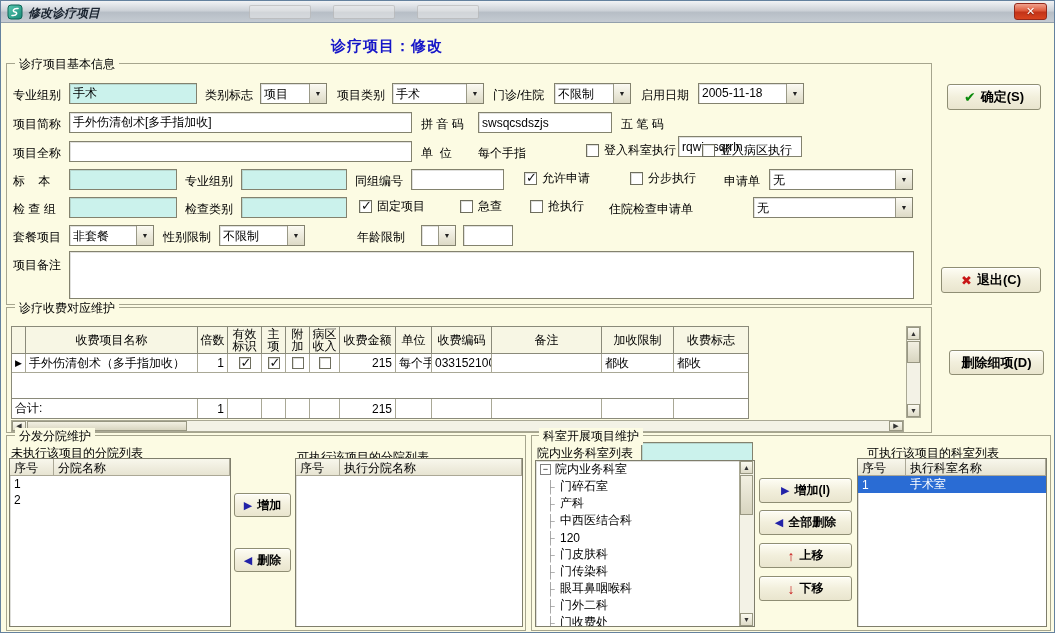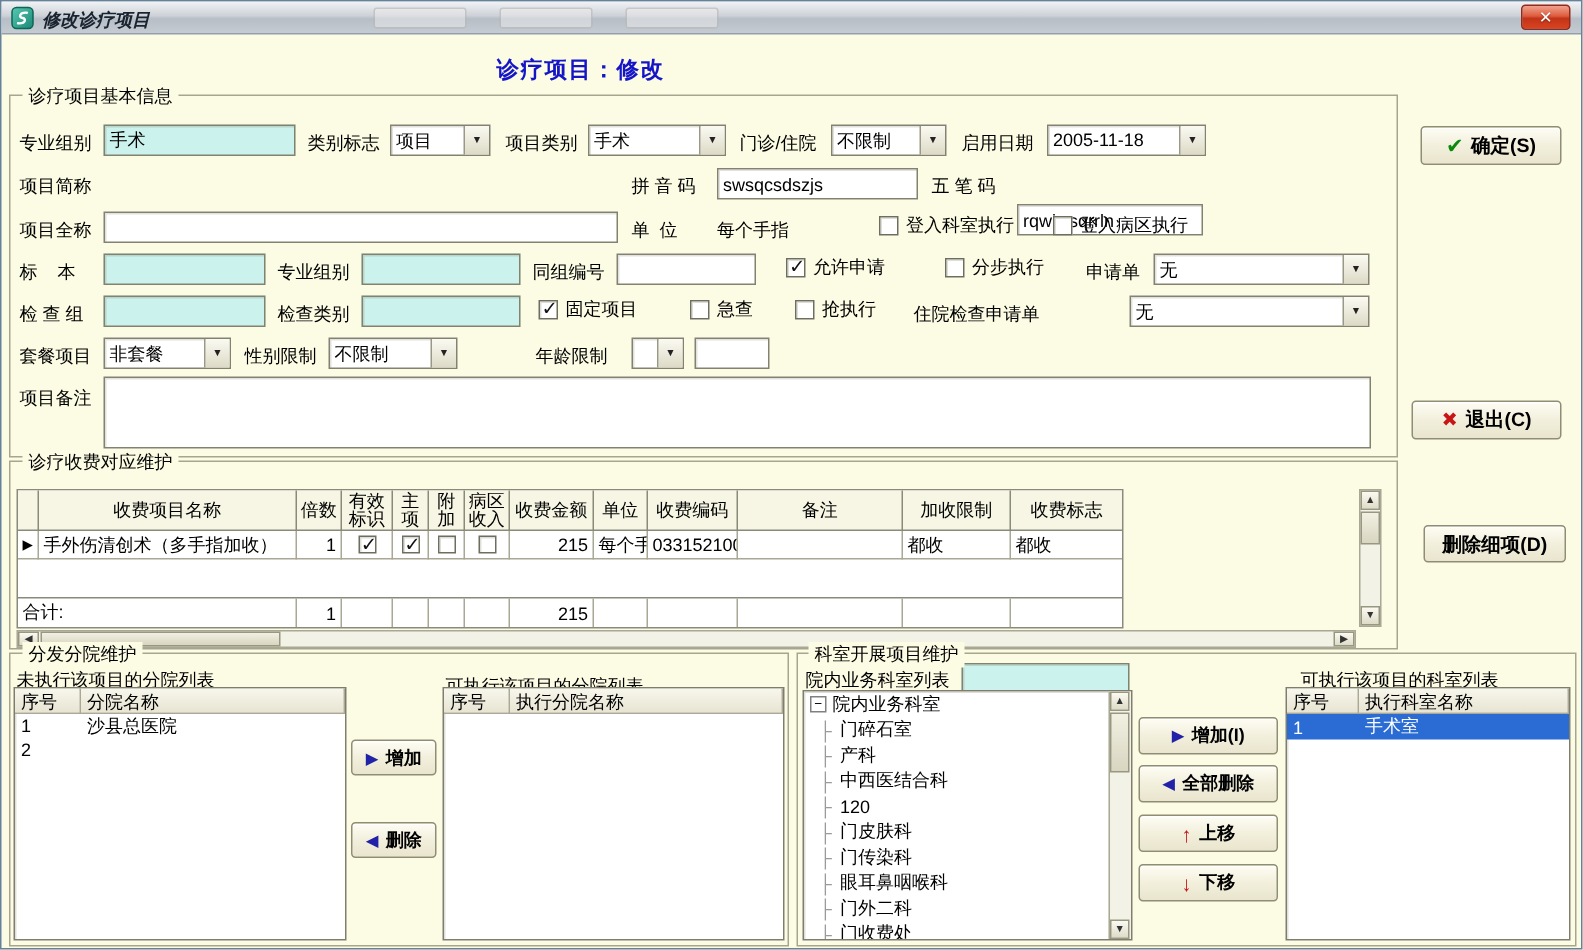--- a/index.html
+++ b/index.html
@@ -110,20 +110,21 @@
       <span class="ct">不限制</span>
       <span class="cbtn">▼</span>
     </div>
   <span class="lbl" style="left:640px;top:86px">启用日期</span>
   <div class="combo" style="left:697px;top:82px;width:106px">
       <span class="ct">2005-11-18</span>
       <span class="cbtn">▼</span>
     </div>
 
   <span class="lbl" style="left:12px;top:115px">项目简称</span>
+  <input class="tb" style="left: 68px; top: 111px; width: 343px;" value="手外伤清创术[多手指加收]">
   <span class="lbl" style="left:420px;top:115px">拼 音 码</span>
   <input class="tb" style="left: 477px; top: 111px; width: 134px;" value="swsqcsdszjs">
   <span class="lbl" style="left:620px;top:115px">五 笔 码</span>
   <input class="tb" style="left: 677px; top: 111px; width: 124px; margin-top: 24px;" value="rqwiwsqrrln">
 
   <span class="lbl" style="left:12px;top:144px">项目全称</span>
   <input class="tb" style="left: 68px; top: 140px; width: 343px;" value="">
   <span class="lbl" style="left:420px;top:144px">单  位</span>
   <span class="flat-val" style="left:477px;top:144px">每个手指</span>
   <span class="chk" style="left:585px;top:142px">
@@ -288,21 +289,20 @@
   <span class="legend" style="left:14px;top:427px">分发分院维护</span>
 
   <span class="subt" style="left:10px;top:444px">未执行该项目的分院列表</span>
   <div class="slist" style="left:8px;top:457px;width:222px;height:169px">
     <div class="lhead">
       <span class="lhc" style="width:44px">序号</span>
       <span class="lhc" style="flex:1">分院名称</span>
     </div>
     <div class="lrow">
       <span class="lrc" style="width:44px">1</span>
-      <span class="lrc" style="flex:1">沙县总医院</span>
     </div>
     <div class="lrow">
       <span class="lrc" style="width:44px">2</span>
     </div>
   </div>
 
   <div class="btn" style="left:233px;top:492px;width:57px;height:24px;font-size:12px">
       <span class="g-blue">▶</span>
       <span>增加</span>
     </div>

